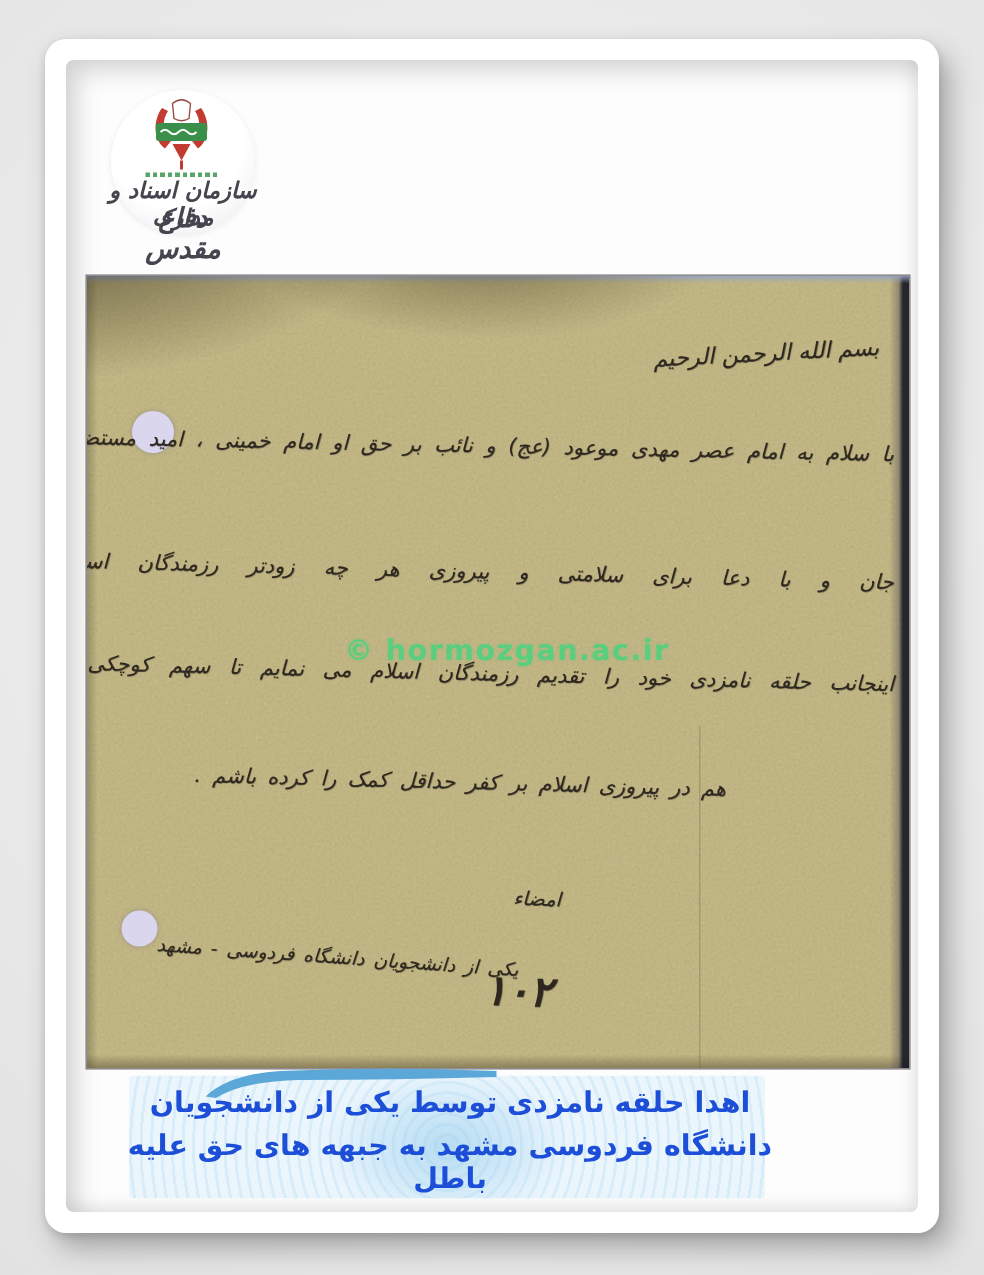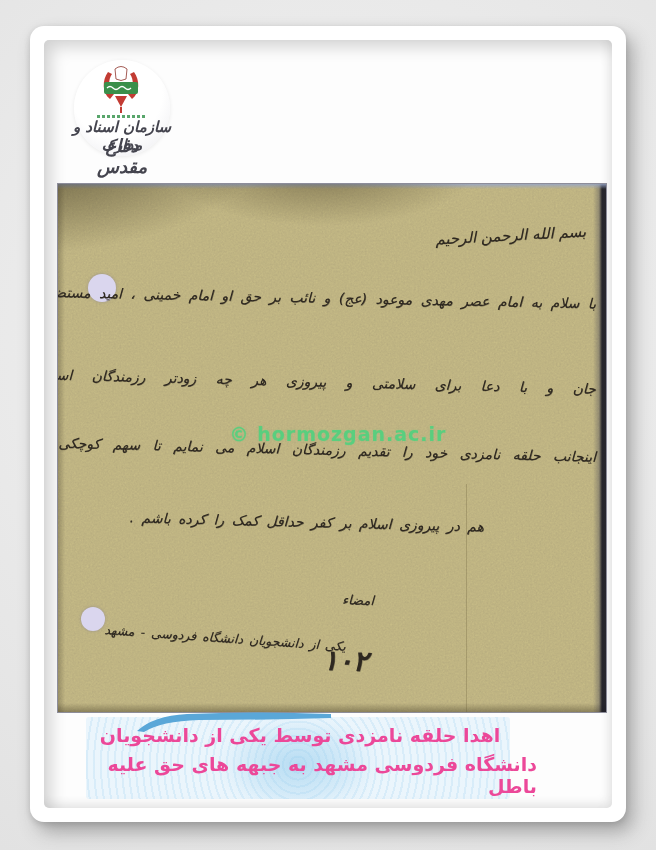--- a/index.html
+++ b/index.html
@@ -78,24 +78,24 @@
   .ornament{
     position:absolute;left:86px;top:717px;width:424px;height:82px;border-radius:3px;
     background:
       radial-gradient(95px 58px at 50% 58%, rgba(140,200,235,0.55), rgba(165,212,240,0.3) 55%, rgba(200,228,246,0.18) 75%, rgba(255,255,255,0) 88%),
       repeating-radial-gradient(circle at 50% 58%, rgba(150,205,238,0.22) 0 2px, rgba(255,255,255,0) 2px 7px),
       linear-gradient(rgba(228,242,251,0.75), rgba(228,242,251,0.75));
   }
   .swoosh{position:absolute;left:137px;top:710px;width:196px;height:22px;}
   .caption-text{
     position:absolute;left:63px;width:474px;direction:rtl;text-align:center;
-    font-weight:bold;font-size:19px;color:#ec4899;letter-spacing:0.2px;
+    font-weight:bold;font-size:19px;color:#1d4ed8;letter-spacing:0.2px;
   }
   .caption-text.c1{top:724px;}
-  .caption-text.c2{top:753px;text-align:right;}
+  .caption-text.c2{top:753px;}
 </style>
 </head>
 <body>
 
 <div class="frame">
   <div class="mat"></div>
 </div>
 
 <div class="seal"></div>
 <span class="emblem">

